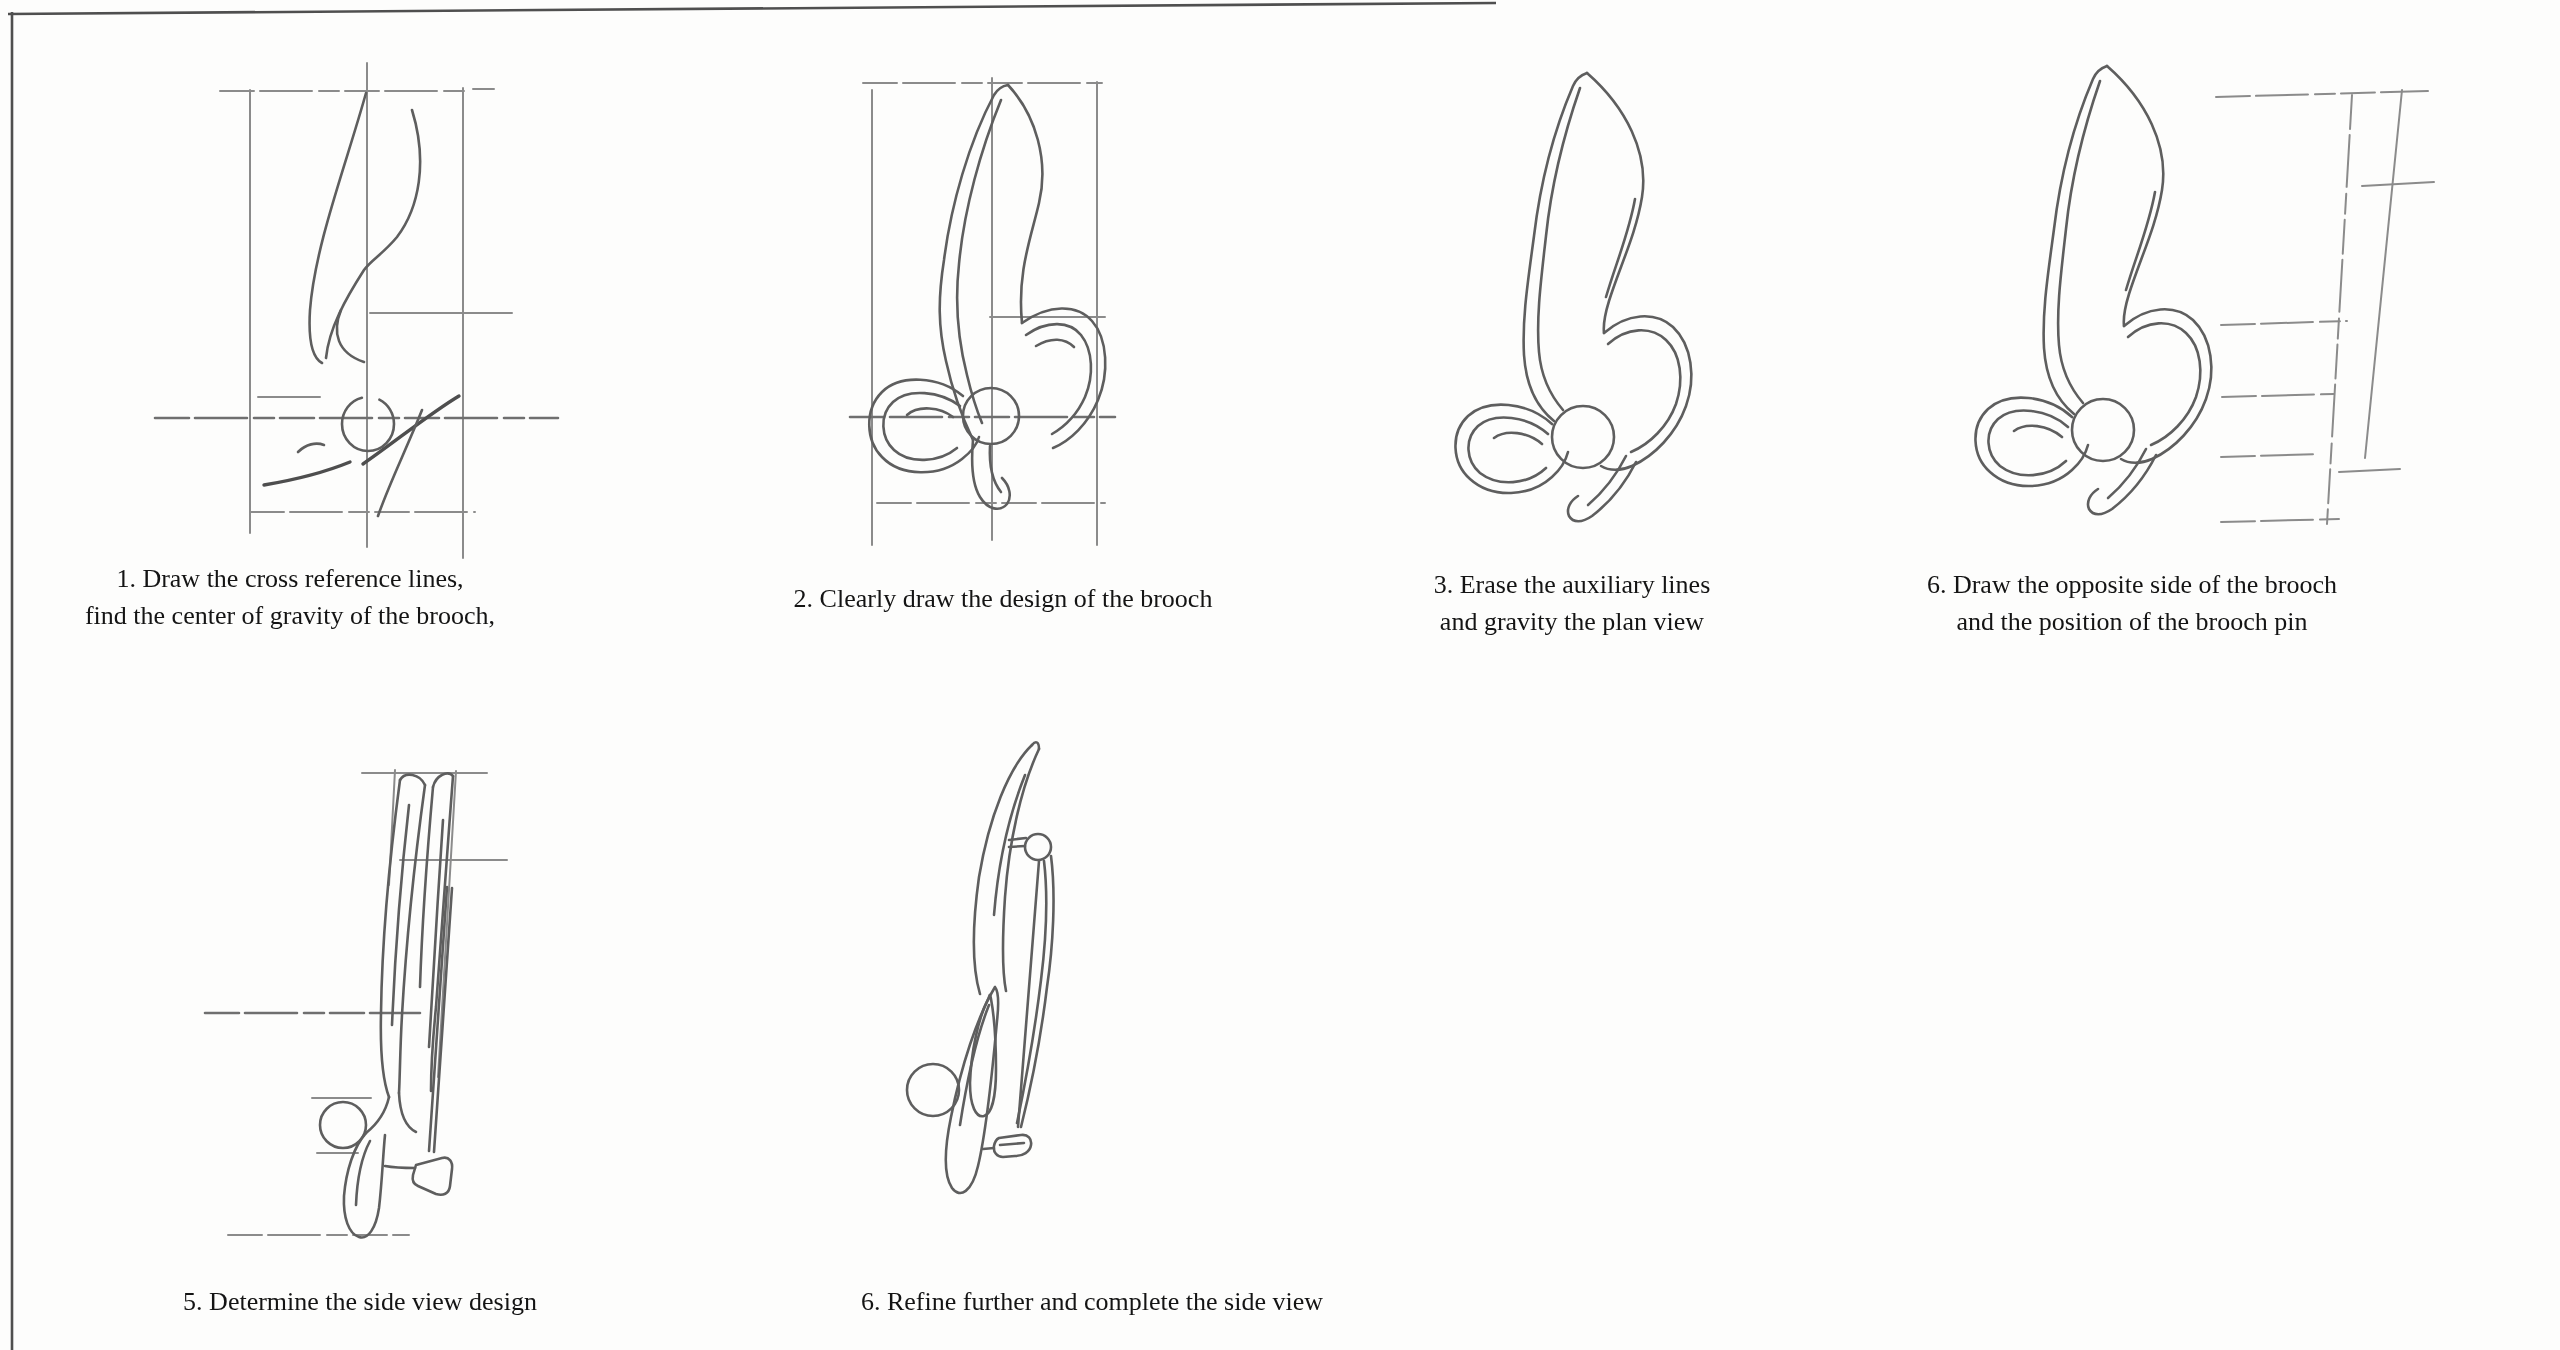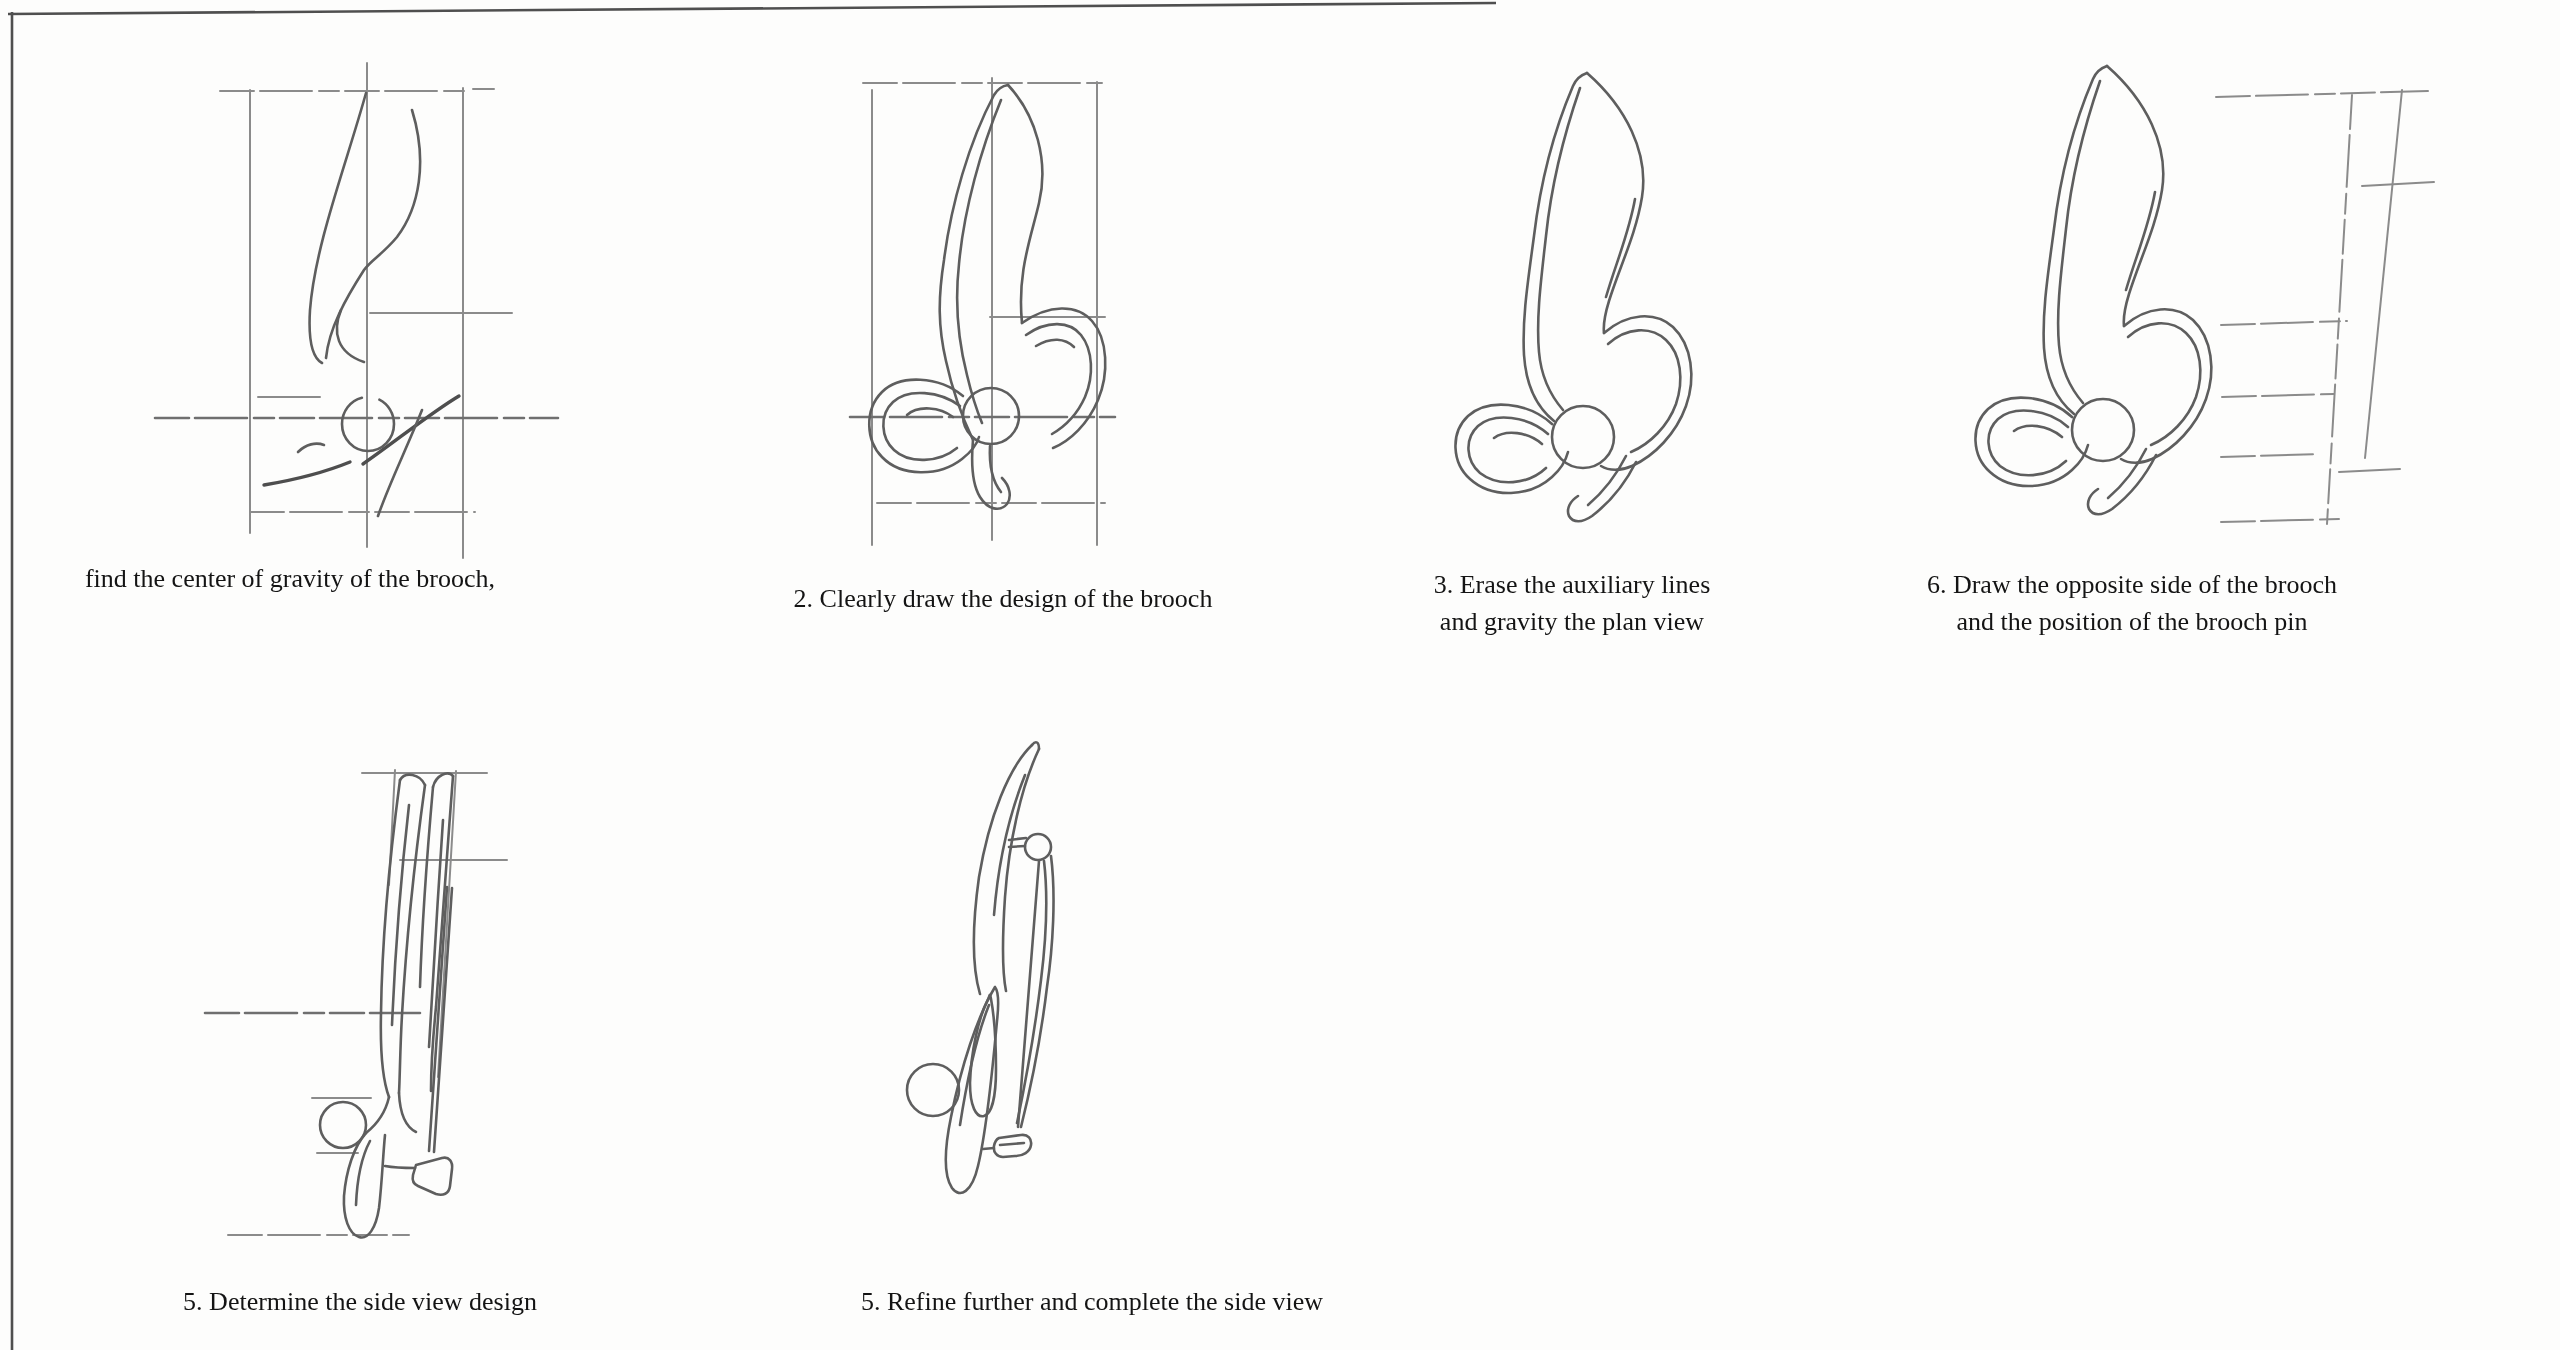--- a/index.html
+++ b/index.html
@@ -175,20 +175,21 @@
         <path class="pencil" d="M89,413 L78,414"></path>
         <path class="pencil" d="M84,262 C73,283 66,318 65,348 C65,371 71,383 79,381 C87,379 91,361 91,334 C91,307 89,280 86,264 C85,259 85,259 84,262"></path>
         <path class="pencil" d="M90,252 C72,282 56,332 46,382 C39,416 39,441 47,453 C55,464 67,457 73,431 C81,398 88,330 92,286 C94,268 94,257 90,252"></path>
         <path class="pencil" d="M84,270 C72,300 62,345 55,390"></path>
         <circle class="pencil" cx="28" cy="355" r="26"></circle>
       </g>
     </g>
   </svg>
 
   <div class="caption" style="left:290px;top:560px;">
+    <div>1. Draw the cross reference lines,</div>
     <div>find the center of gravity of the brooch,</div>
   </div>
 
   <div class="caption" style="left:1003px;top:580px;">
     <div>2. Clearly draw the design of the brooch</div>
   </div>
 
   <div class="caption" style="left:1572px;top:566px;">
     <div>3. Erase the auxiliary lines</div>
     <div>and gravity the plan view</div>
@@ -197,16 +198,16 @@
   <div class="caption" style="left:2132px;top:566px;">
     <div>6. Draw the opposite side of the brooch</div>
     <div>and the position of the brooch pin</div>
   </div>
 
   <div class="caption" style="left:360px;top:1283px;">
     <div>5. Determine the side view design</div>
   </div>
 
   <div class="caption" style="left:1092px;top:1283px;">
-    <div>5. Refine further and complete the side view</div>
+    <div>6. Refine further and complete the side view</div>
   </div>
 
 </div>
 
 </body></html>

